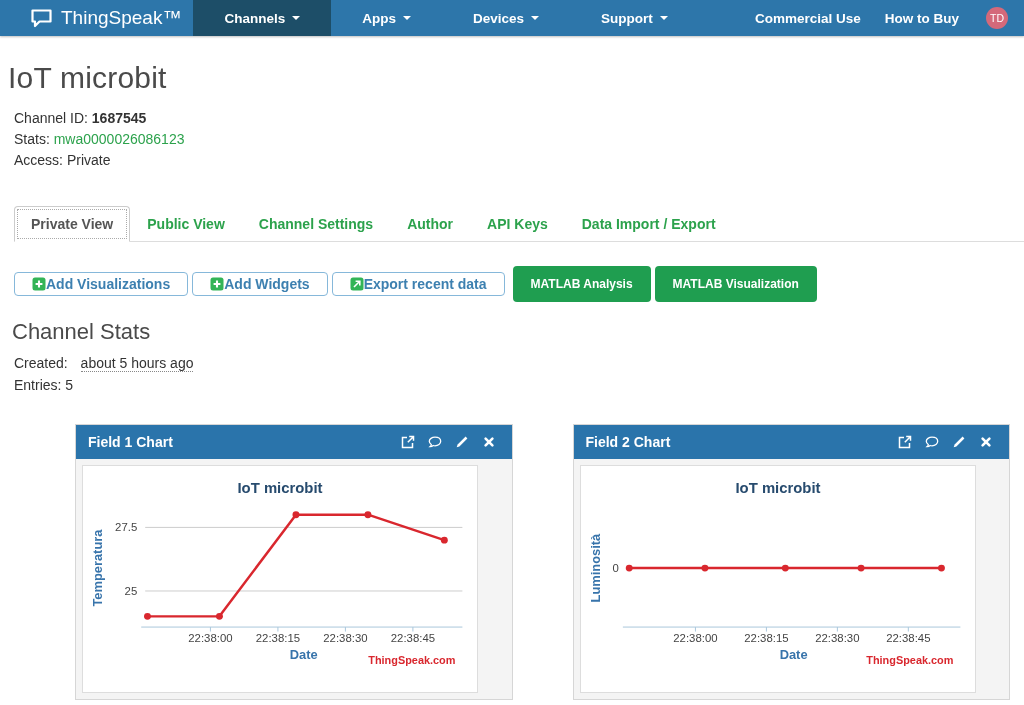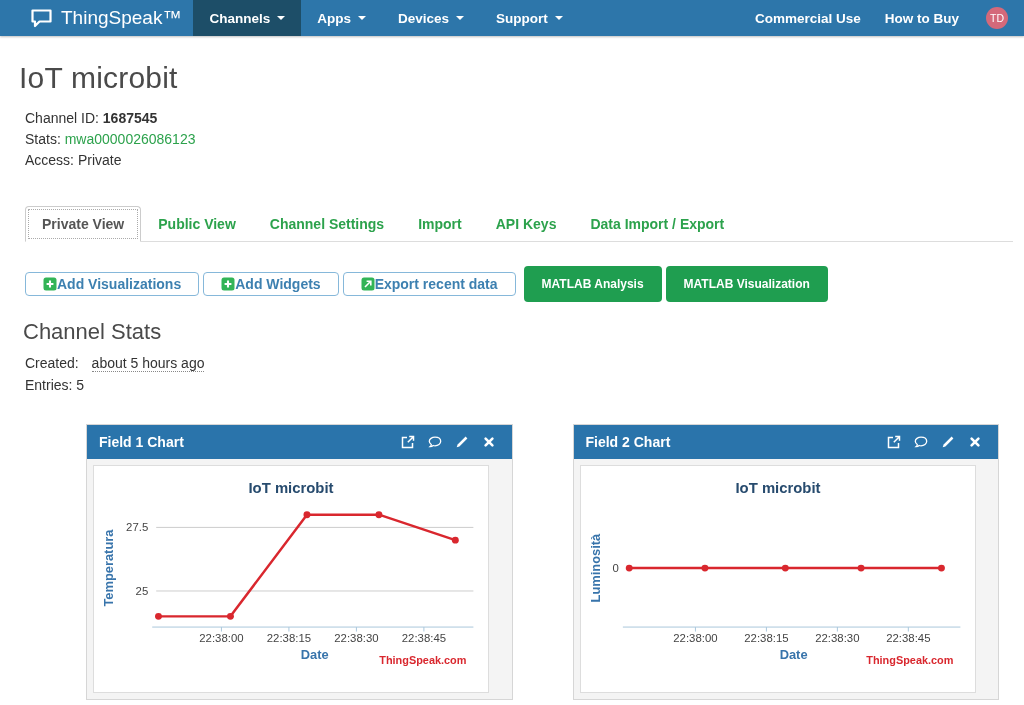--- a/index.html
+++ b/index.html
@@ -13,32 +13,32 @@
   *{box-sizing:border-box;}
   html,body{margin:0;padding:0;}
   body{width:1024px;height:705px;overflow:hidden;background:#fff;
        font-family:"Liberation Sans",sans-serif;color:#333;}
   
   .navbar{height:36px;background:var(--navbar-bg);display:flex;align-items:stretch;
           color:#fff;box-shadow:0 1px 2px rgba(0,0,0,.25);position:relative;z-index:5;}
   .brand{display:flex;align-items:center;gap:8px;padding:0 12px 0 30px;
          font-size:19px;font-weight:normal;cursor:pointer;}
   .brand svg{display:block;}
-  .nav-item{display:flex;align-items:center;gap:7px;padding:0 16px;
+  .nav-item{display:flex;align-items:center;gap:7px;padding:0 31px;
             font-size:13.5px;font-weight:bold;cursor:pointer;white-space:nowrap;}
   .nav-item.active{background:var(--navbar-active-bg);}
   .caret{width:0;height:0;border-left:4px solid transparent;border-right:4px solid transparent;
          border-top:4px solid #fff;display:inline-block;}
   .nav-right{margin-left:auto;display:flex;align-items:center;padding-right:16px;}
   .nav-link{font-size:13.5px;font-weight:bold;padding:0 12px;cursor:pointer;white-space:nowrap;}
   .avatar{width:22px;height:22px;border-radius:50%;background:var(--avatar-bg);color:#fff;
           font-size:10.5px;font-weight:normal;display:flex;align-items:center;justify-content:center;
           margin-left:15px;cursor:pointer;}
   
-  .content{padding:0 25px;}
+  .content{padding:0 14px;}
   .page-title{font-size:30px;font-weight:500;color:#4a4a4a;margin:25px 0 16px -6px;letter-spacing:.2px;}
   .meta p{margin:0 0 6px;font-size:14px;line-height:15px;}
   .meta .bold{font-weight:bold;}
   .meta .green{color:var(--green-link);cursor:pointer;}
   
   .tabs{display:flex;margin:38px -14px 0 0;border-bottom:1px solid #ddd;align-items:center;}
   .tab{padding:9px 16px;font-size:14px;font-weight:bold;color:var(--green-link);cursor:pointer;
        border:1px solid transparent;border-radius:4px 4px 0 0;margin-bottom:-1px;white-space:nowrap;}
   .tab.active{color:#555;background:#fff;border-color:#ccc;border-bottom-color:#fff;
               outline:1px dotted #aaa;outline-offset:-4px;}
@@ -124,21 +124,21 @@
     <p>
       <span>Access:</span>
       <span>Private</span>
     </p>
   </div>
 
   <div class="tabs">
     <div class="tab active">Private View</div>
     <div class="tab">Public View</div>
     <div class="tab">Channel Settings</div>
-    <div class="tab">Import</div>
+    <div class="tab">Author</div>
     <div class="tab">API Keys</div>
     <div class="tab">Data Import / Export</div>
   </div>
 
   <div class="actions">
     <button class="btn-outline">
       <span>
         <svg width="14" height="14" viewBox="0 0 14 14">
             <rect x="0.5" y="0.5" width="13" height="13" rx="2.5" fill="#33b457"></rect>
             <path d="M7 3.6 V10.4 M3.6 7 H10.4" stroke="#fff" stroke-width="2.1"></path>

